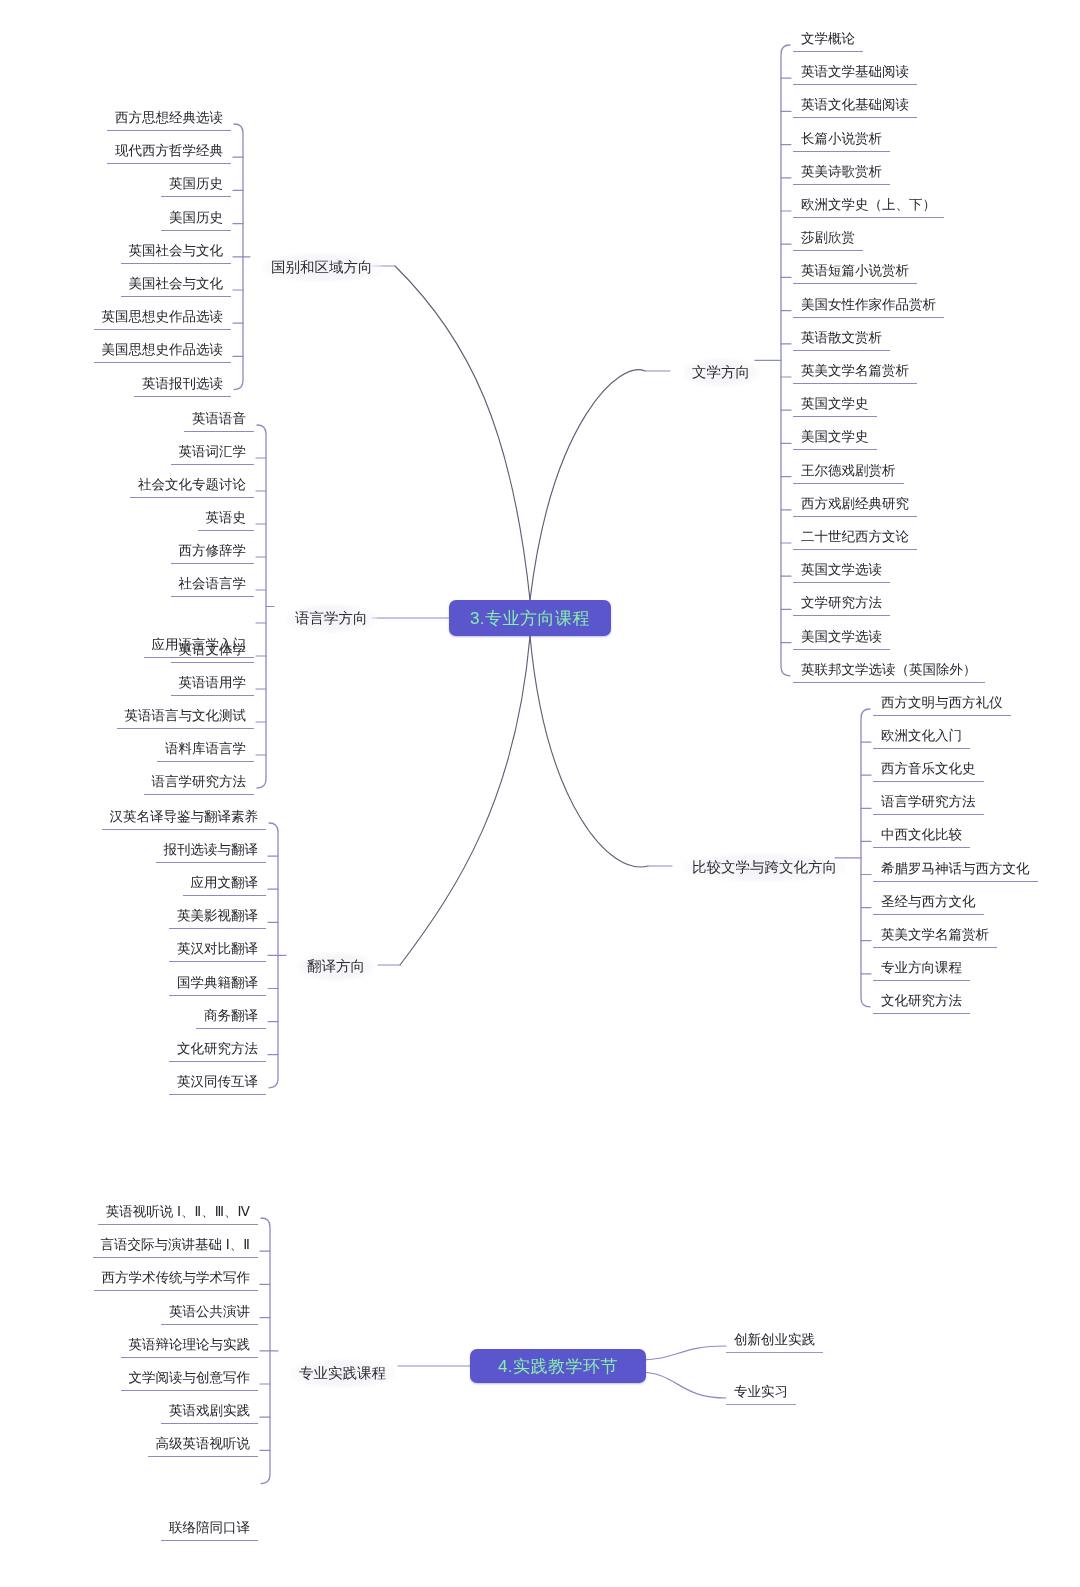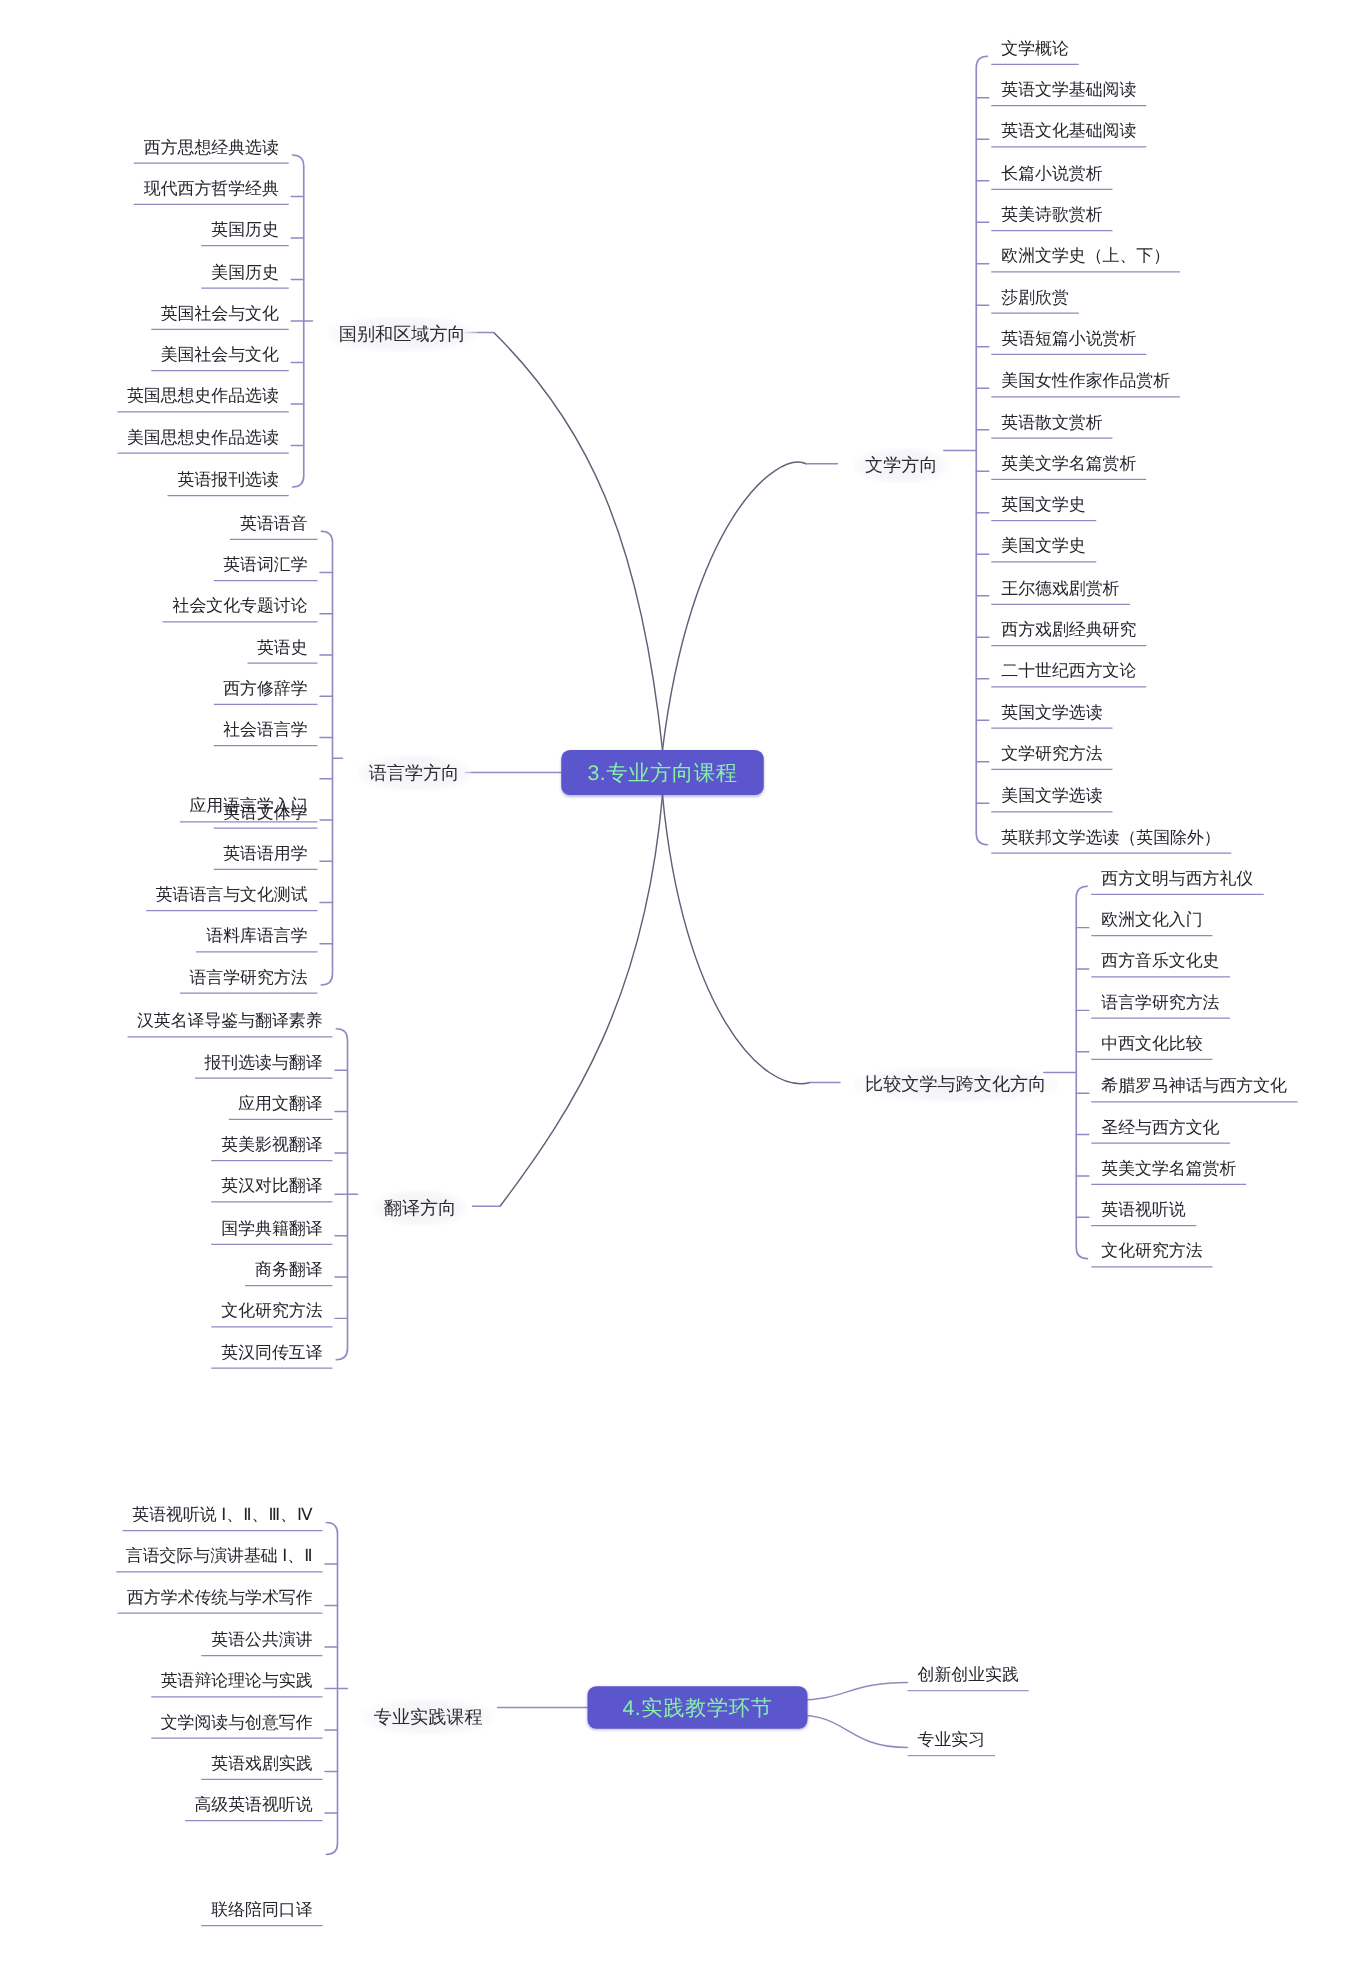--- a/index.html
+++ b/index.html
@@ -184,21 +184,21 @@
       <div class="leaf" style="top: 658.8px; left: 793px; text-align: right;"><span>英联邦文学选读（英国除外）</span></div>
       <div class="branch-label" style="top: 358px; left: 683px;"><span>文学方向</span></div>
       <div class="leaf" style="top: 692px; left: 873px;"><span>西方文明与西方礼仪</span></div>
       <div class="leaf" style="top: 725.1px; left: 873px;"><span>欧洲文化入门</span></div>
       <div class="leaf" style="top: 758.2px; left: 873px;"><span>西方音乐文化史</span></div>
       <div class="leaf" style="top: 791.3px; left: 873px;"><span>语言学研究方法</span></div>
       <div class="leaf" style="top: 824.4px; left: 873px;"><span>中西文化比较</span></div>
       <div class="leaf" style="top: 857.5px; left: 873px;"><span>希腊罗马神话与西方文化</span></div>
       <div class="leaf" style="top: 890.6px; left: 873px;"><span>圣经与西方文化</span></div>
       <div class="leaf" style="top: 923.7px; left: 873px;"><span>英美文学名篇赏析</span></div>
-      <div class="leaf" style="top: 956.8px; left: 873px;"><span>英语视听说</span></div>
+      <div class="leaf" style="top: 956.8px; left: 873px;"><span>专业方向课程</span></div>
       <div class="leaf" style="top: 989.9px; left: 873px;"><span>文化研究方法</span></div>
       <div class="branch-label" style="top: 853px; left: 683px;"><span>比较文学与跨文化方向</span></div>
       <div class="leaf" style="top: 1201px; right: 822px;"><span>英语视听说 Ⅰ、Ⅱ、Ⅲ、Ⅳ</span></div>
       <div class="leaf" style="top: 1234.2px; right: 822px;"><span>言语交际与演讲基础 Ⅰ、Ⅱ</span></div>
       <div class="leaf" style="top: 1267.4px; right: 822px;"><span>西方学术传统与学术写作</span></div>
       <div class="leaf" style="top: 1300.6px; right: 822px;"><span>英语公共演讲</span></div>
       <div class="leaf" style="top: 1333.8px; right: 822px;"><span>英语辩论理论与实践</span></div>
       <div class="leaf" style="top: 1367px; right: 822px;"><span>文学阅读与创意写作</span></div>
       <div class="leaf" style="top: 1400.2px; right: 822px;"><span>英语戏剧实践</span></div>
       <div class="leaf" style="top: 1433.4px; right: 822px;"><span>高级英语视听说</span></div>

